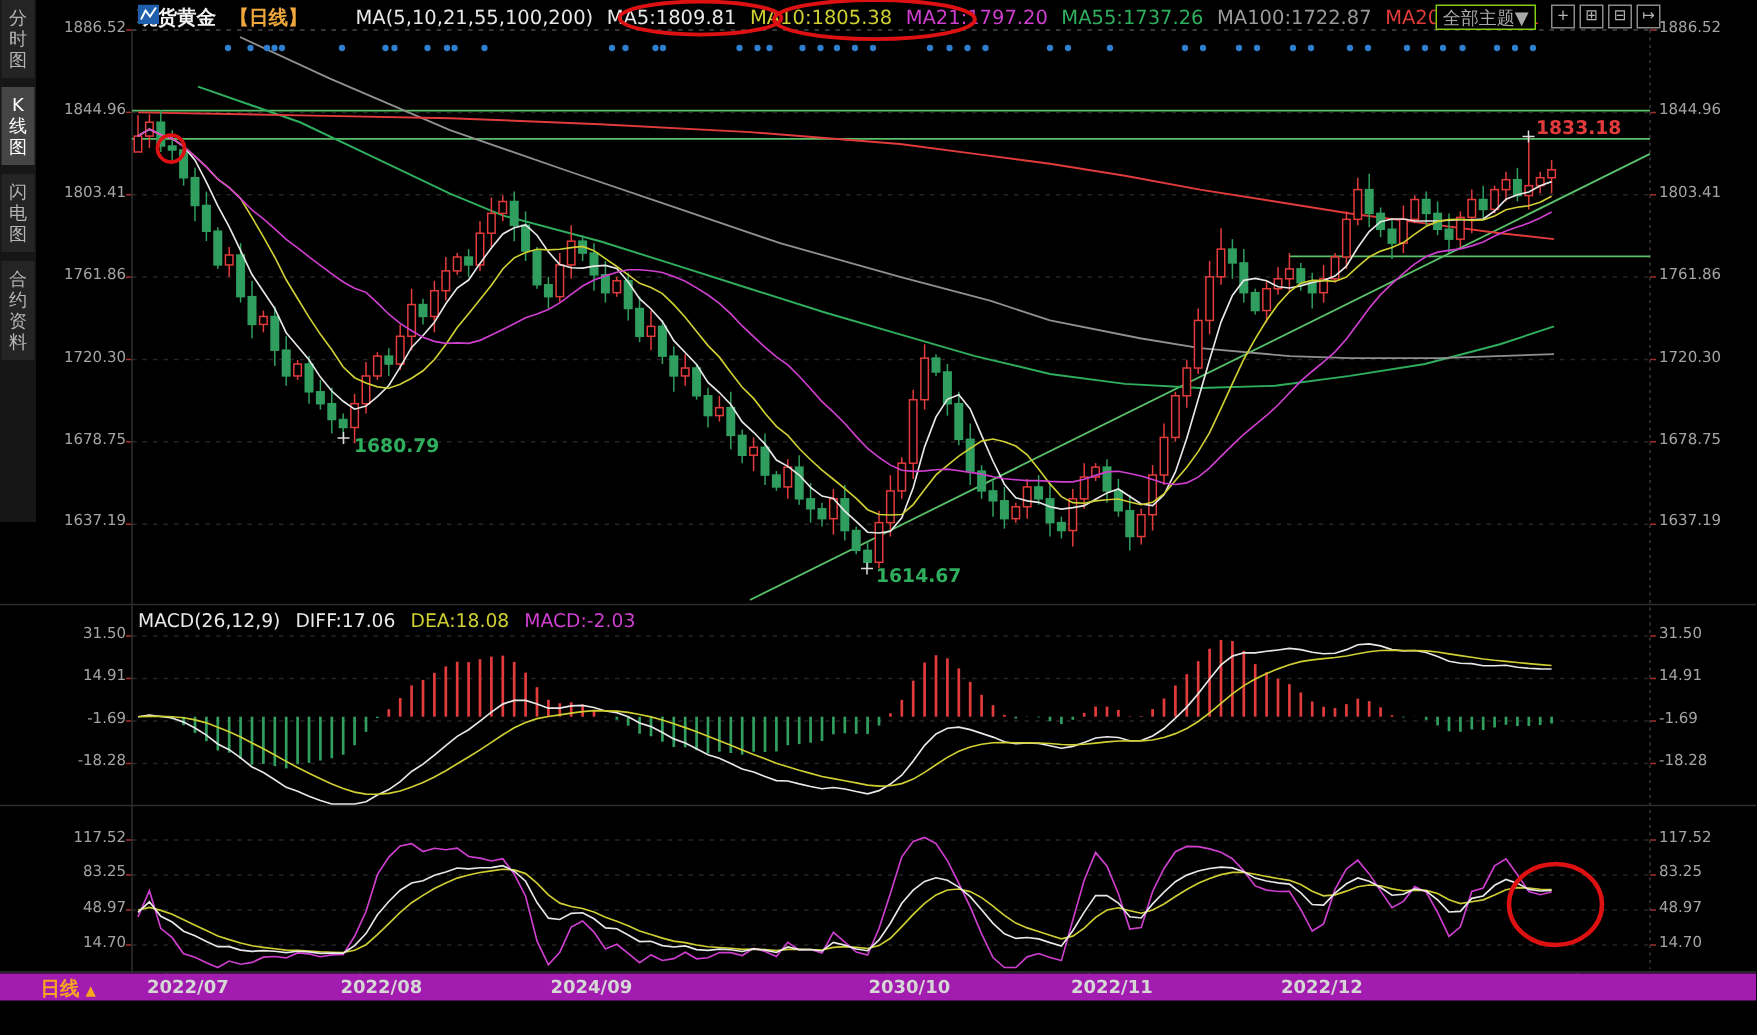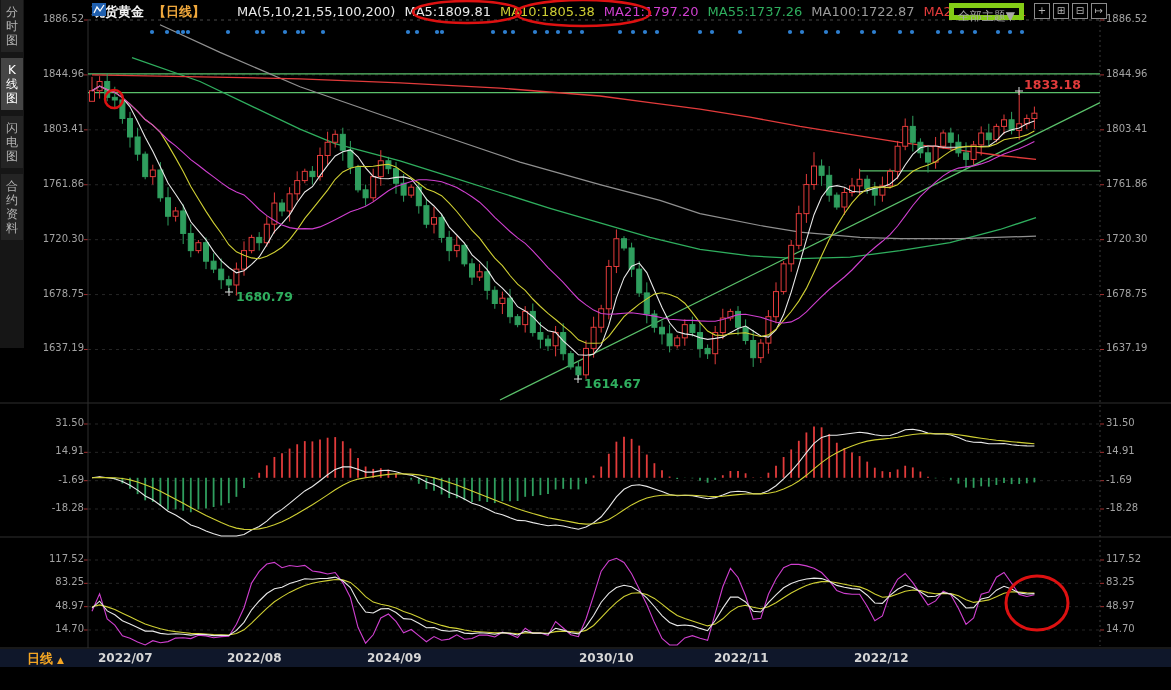--- a/index.html
+++ b/index.html
@@ -18,35 +18,35 @@
 
   
   #header{position:absolute;left:92px;top:3px;height:17px;white-space:nowrap;font-size:13px;color:#e8e8e8;}
   #header span{margin-right:9px;}
   .sym{color:#f2f2f2;font-weight:bold;}
   .ptag{color:#f0a83c;font-weight:bold;}
   .maset{color:#e8e8e8;}
   #logo{display:inline-block;width:14px;height:13px;vertical-align:-2px;margin-right:6px;}
 
   #topright{position:absolute;right:64px;top:3px;white-space:nowrap;}
-  #themeBtn{background:#000;border:5px solid #84cc16;color:#a8a8a8;font-size:12px;
+  #themeBtn{background:#000;border:1px solid #84cc16;color:#a8a8a8;font-size:12px;
             font-family:inherit;padding:0 4px;height:17px;vertical-align:top;margin-right:7px;cursor:pointer;}
   .tool-btn{display:inline-block;width:14px;height:14px;border:1px solid #8a8a8a;color:#b5b5b5;
             font-size:10px;line-height:13px;text-align:center;margin-left:3px;vertical-align:top;cursor:pointer;}
 
   .lbl{position:absolute;font-size:10px;color:#a3a3a3;white-space:nowrap;}
   .lbl.l{width:54px;text-align:right;}
 
   .ind-header{position:absolute;left:92px;font-size:12.5px;white-space:nowrap;}
   .ind-header .w{color:#e8e8e8;margin-right:10px;}
   .ind-header .y{color:#cfcf33;margin-right:10px;}
   .ind-header .m{color:#cf3fcf;}
 
   
-  #datebar{position:absolute;left:0;top:649px;width:1171px;height:18px;background:#0f172a;}
+  #datebar{position:absolute;left:0;top:649px;width:1171px;height:18px;background:#a21caf;}
   #periodBtn{position:absolute;left:27px;top:1px;color:#f5a623;font-weight:bold;font-size:13px;cursor:pointer;}
   #periodBtn .up{font-size:9px;margin-left:4px;}
   .month{position:absolute;top:2px;width:70px;margin-left:-35px;
          color:#d6d6d6;font-weight:bold;font-size:12px;}
 
   
   #tabbar{position:absolute;left:0;top:668px;width:1171px;height:22px;background:#171717;
           border-top:1px solid #3c3c3c;white-space:nowrap;padding-left:24px;box-sizing:border-box;}
   .tab{display:inline-block;padding:2px 9px;font-size:12.5px;color:#a8a8a8;height:18px;
        border-right:1px solid #333;cursor:pointer;}
@@ -643,20 +643,23 @@
         <div class="lbl l" style="top: 553px; left: 30px;">117.52</div>
         <div class="lbl" style="top: 553px; left: 1106px;">117.52</div>
         <div class="lbl l" style="top: 576.331px; left: 30px;">83.25</div>
         <div class="lbl" style="top: 576.331px; left: 1106px;">83.25</div>
         <div class="lbl l" style="top: 599.669px; left: 30px;">48.97</div>
         <div class="lbl" style="top: 599.669px; left: 1106px;">48.97</div>
         <div class="lbl l" style="top: 623px; left: 30px;">14.70</div>
         <div class="lbl" style="top: 623px; left: 1106px;">14.70</div>
       </div>
 
+    <div class="ind-header" id="macdHeader" style="top:406px">
+      <span class="w">MACD(26,12,9)</span><span class="w">DIFF:17.06</span><span class="y">DEA:18.08</span><span class="m">MACD:-2.03</span>
+    </div>
 
 
     <div id="datebar">
       <span id="periodBtn"><span>日线</span><span class="up">▲</span></span>
       <span id="months"><span class="month" style="left: 133px;">2022/07</span><span class="month" style="left: 262px;">2022/08</span><span class="month" style="left: 402px;">2024/09</span><span class="month" style="left: 614px;">2030/10</span><span class="month" style="left: 749px;">2022/11</span><span class="month" style="left: 889px;">2022/12</span></span>
     </div>
 
   </div>
 
   <svg id="overlay" width="1171" height="690">

